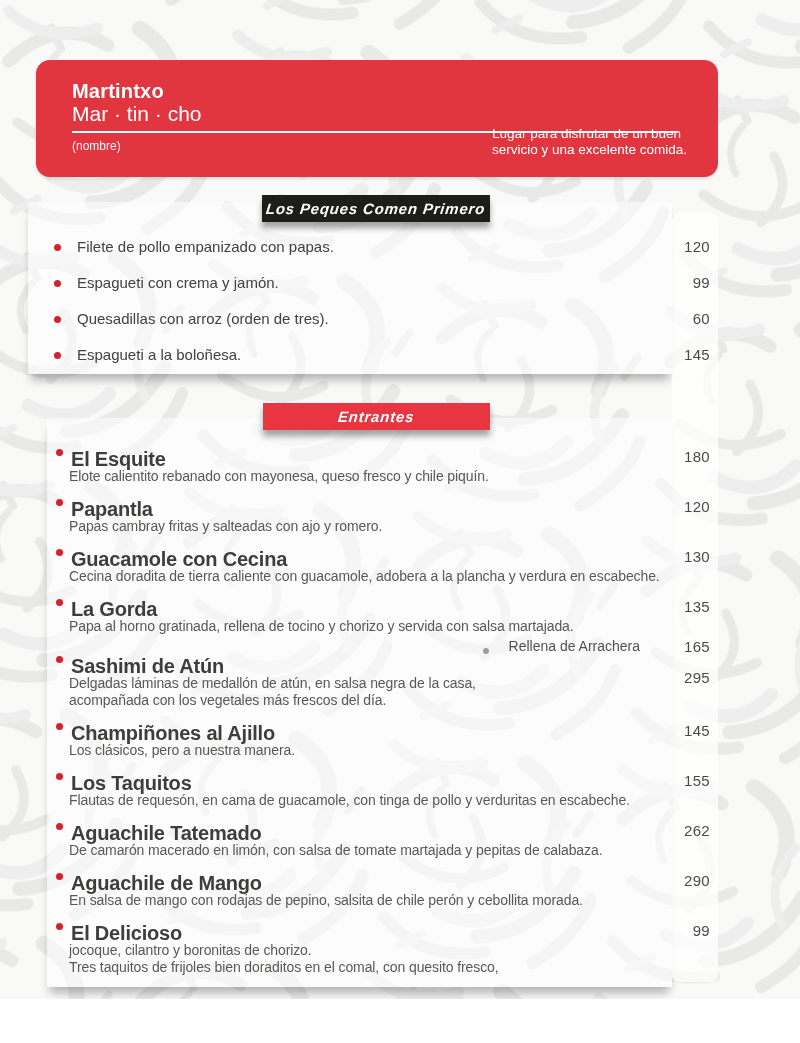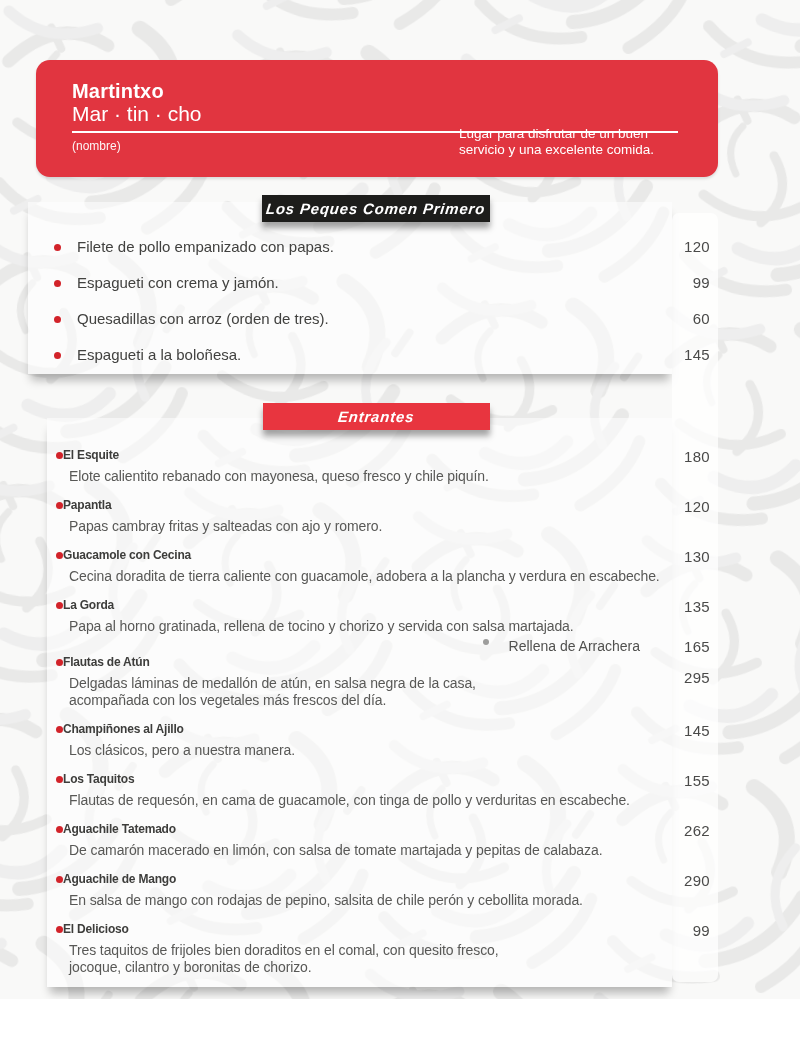--- a/index.html
+++ b/index.html
@@ -21,21 +21,21 @@
   
   .header-card{
     position:absolute;left:36px;top:60px;width:682px;height:117px;
     background:#e13540;border-radius:14px;z-index:2;color:#fff;
     box-shadow:0 2px 3px rgba(0,0,0,0.12);
   }
   .header-title{position:absolute;left:36px;top:20px;font-size:20px;font-weight:bold;letter-spacing:.2px;}
   .header-phonetic{position:absolute;left:36px;top:42px;font-size:21px;font-weight:normal;}
   .header-divider{position:absolute;left:36px;top:71px;width:606px;height:2px;background:#ffffff;}
   .header-name-label{position:absolute;left:36px;top:79px;font-size:12px;opacity:.95;}
-  .header-tagline{position:absolute;left:423px;top:66px;width:212px;font-size:13.5px;line-height:16px;text-align:left;}
+  .header-tagline{position:absolute;left:456px;top:66px;width:212px;font-size:13.5px;line-height:16px;text-align:left;}
 
   
   .banner{
     position:absolute;height:27px;z-index:3;display:flex;align-items:center;justify-content:center;
     color:#fff;font-size:15px;font-weight:bold;font-style:italic;letter-spacing:.8px;
     box-shadow:0 6px 6px rgba(0,0,0,0.35);
   }
   .banner span{transform:skewX(-6deg);}
   .banner-peques{left:262px;top:195px;width:228px;background:#1d1d1b;}
   .banner-entrantes{left:263px;top:403px;width:227px;background:#e8353f;}
@@ -43,31 +43,31 @@
   
   .section-1{position:absolute;left:54px;top:238px;width:656px;z-index:3;}
   .s1-row{display:flex;justify-content:space-between;align-items:flex-start;margin-bottom:18px;height:18px;}
   .s1-name{display:flex;align-items:center;gap:16px;font-size:15px;color:#41413f;}
 
   
   .section-2{position:absolute;left:56px;top:448px;width:654px;z-index:3;}
   .item{margin-bottom:13px;}
   .item.no-gap{margin-bottom:1px;margin-top:13px;}
   .item-head{display:flex;justify-content:space-between;align-items:flex-start;height:20px;}
-  .item-name{display:flex;align-items:center;gap:0;font-size:12px;font-weight:bold;color:#3d3d3b;letter-spacing:-0.2px;}
+  .item-name{display:flex;align-items:flex-start;gap:8px;font-size:20px;font-weight:bold;color:#3d3d3b;letter-spacing:-0.2px;}
   .item-desc{font-size:14px;color:#585856;line-height:17px;margin-left:13px;letter-spacing:-0.1px;}
   .price{font-size:15px;color:#4a4a49;letter-spacing:.3px;}
   .price.offset-down{margin-top:14px;}
 
   .dot{width:7px;height:7px;border-radius:50%;background:#d2232a;flex:0 0 auto;margin-top:1px;}
   .dot.gray{background:#9d9d9c;width:6px;height:6px;}
 
   .sub-row{display:flex;justify-content:flex-end;align-items:center;font-size:14px;color:#51514f;
            margin-top:3px;height:16px;}
-  .sub-label{display:flex;align-items:flex-start;gap:20px;margin-right:44px;}
+  .sub-label{display:flex;align-items:flex-end;gap:20px;margin-right:44px;}
 </style>
 </head>
 <body>
 
 <div class="stage">
 
   <svg class="bg-svg" width="800" height="1043" aria-hidden="true">
     <defs>
       <pattern id="calli" width="230" height="230" patternUnits="userSpaceOnUse" patternTransform="rotate(6)">
         <rect width="230" height="230" fill="#f9f9f8"></rect>
@@ -198,21 +198,21 @@
             <span>Rellena de Arrachera</span>
           </span>
         <span class="price">165</span>
       </div>
     </div>
 
     <div class="item">
       <div class="item-head">
         <div class="item-name">
             <span class="dot"></span>
-            <span>Flautas de Atún</span>
+            <span>Sashimi de Atún</span>
           </div>
         <span class="price offset-down">295</span>
       </div>
       <div class="item-desc">Delgadas láminas de medallón de atún, en salsa negra de la casa,</div>
       <div class="item-desc">acompañada con los vegetales más frescos del día.</div>
     </div>
 
     <div class="item">
       <div class="item-head">
         <div class="item-name">
@@ -258,18 +258,18 @@
     </div>
 
     <div class="item">
       <div class="item-head">
         <div class="item-name">
             <span class="dot"></span>
             <span>El Delicioso</span>
           </div>
         <span class="price">99</span>
       </div>
+      <div class="item-desc">jocoque, cilantro y boronitas de chorizo.</div>
       <div class="item-desc">Tres taquitos de frijoles bien doraditos en el comal, con quesito fresco,</div>
-      <div class="item-desc">jocoque, cilantro y boronitas de chorizo.</div>
     </div>
 
   </div>
 </div>
 
 </body></html>

